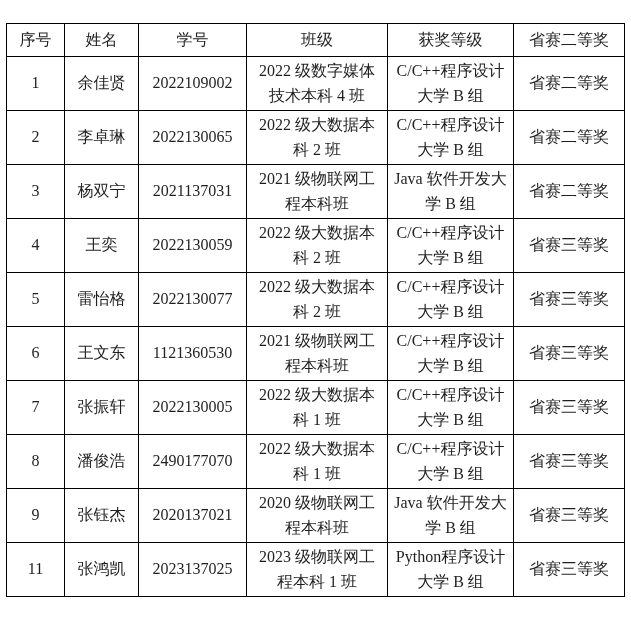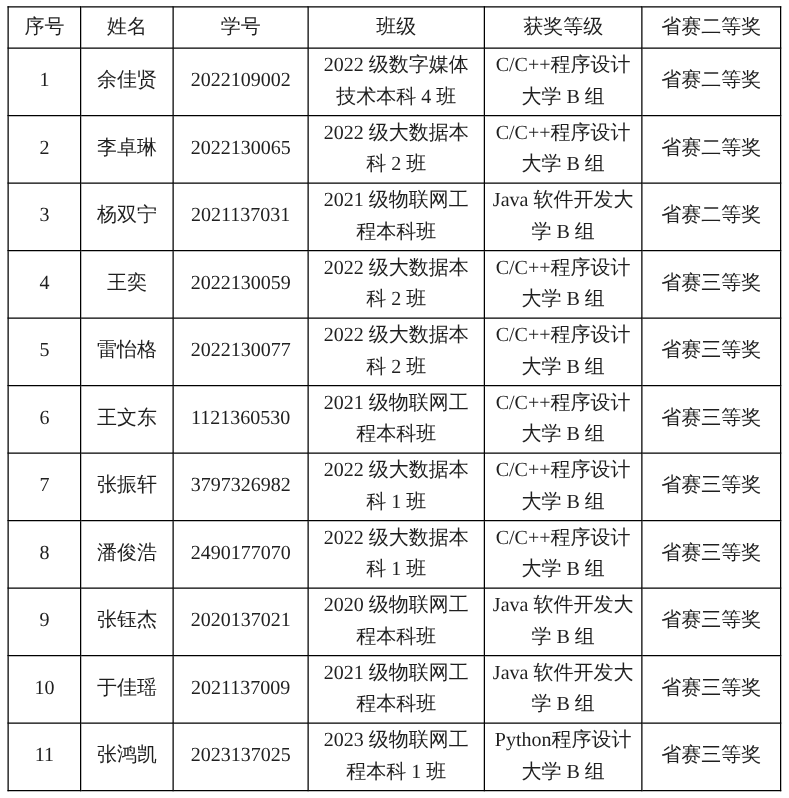--- a/index.html
+++ b/index.html
@@ -6,20 +6,21 @@
     margin: 0;
     padding: 0;
     background: #ffffff;
     width: 631px;
     height: 638px;
     font-family: "Liberation Serif", "DejaVu Serif", serif;
     color: #1f1f1f;
   }
   .table-wrap {
     padding: 5px 6px;
+    margin-top: 18px;
   }
   table.awards {
     border-collapse: collapse;
     table-layout: fixed;
     width: 618px;
   }
   table.awards th,
   table.awards td {
     border: 1.6px solid #000000;
     text-align: center;
@@ -114,21 +115,21 @@
     <td>王文东</td>
     <td>1121360530</td>
     <td>2021 级物联网工程本科班</td>
     <td>C/C++程序设计大学 B 组</td>
     <td>省赛三等奖</td>
   </tr>
 
   <tr>
     <td>7</td>
     <td>张振轩</td>
-    <td>3797326982</td>
+    <td>2022130005</td>
     <td>2022 级大数据本科 1 班</td>
     <td>C/C++程序设计大学 B 组</td>
     <td>省赛三等奖</td>
   </tr>
 
   <tr>
     <td>8</td>
     <td>潘俊浩</td>
     <td>2490177070</td>
     <td>2022 级大数据本科 1 班</td>
@@ -138,28 +139,20 @@
 
   <tr>
     <td>9</td>
     <td>张钰杰</td>
     <td>2020137021</td>
     <td>2020 级物联网工程本科班</td>
     <td>Java 软件开发大学 B 组</td>
     <td>省赛三等奖</td>
   </tr>
 
-  <tr>
-    <td>10</td>
-    <td>于佳瑶</td>
-    <td>2021137009</td>
-    <td>2021 级物联网工程本科班</td>
-    <td>Java 软件开发大学 B 组</td>
-    <td>省赛三等奖</td>
-  </tr>
 
   <tr>
     <td>11</td>
     <td>张鸿凯</td>
     <td>2023137025</td>
     <td>2023 级物联网工程本科 1 班</td>
     <td>Python程序设计大学 B 组</td>
     <td>省赛三等奖</td>
   </tr>
 </tbody>

